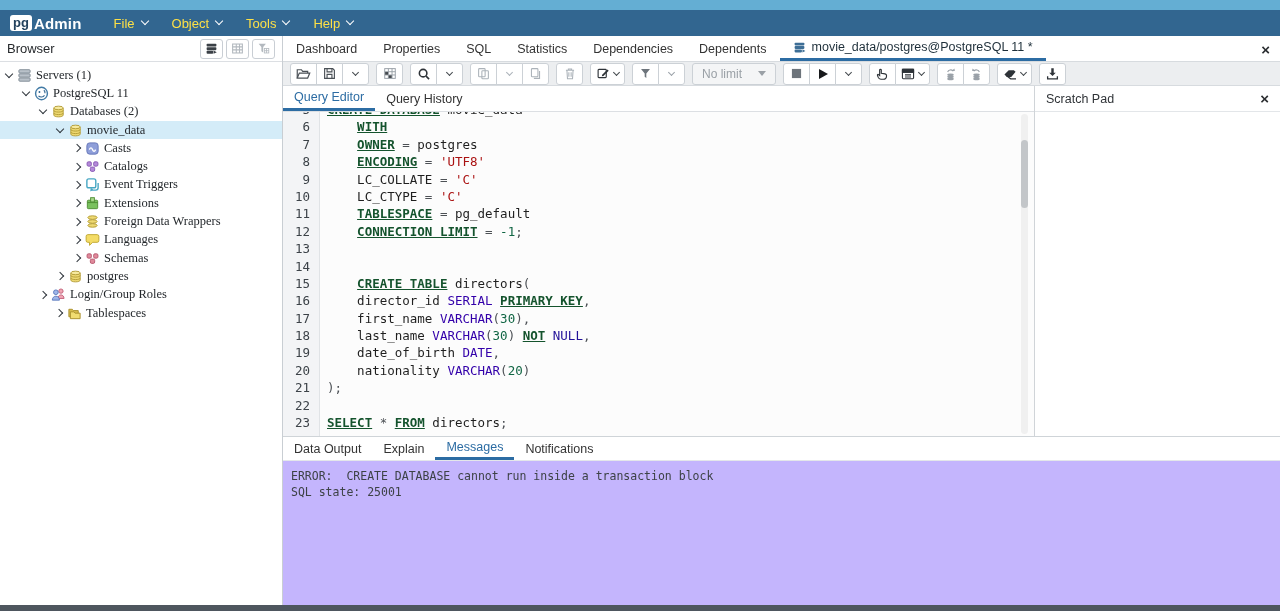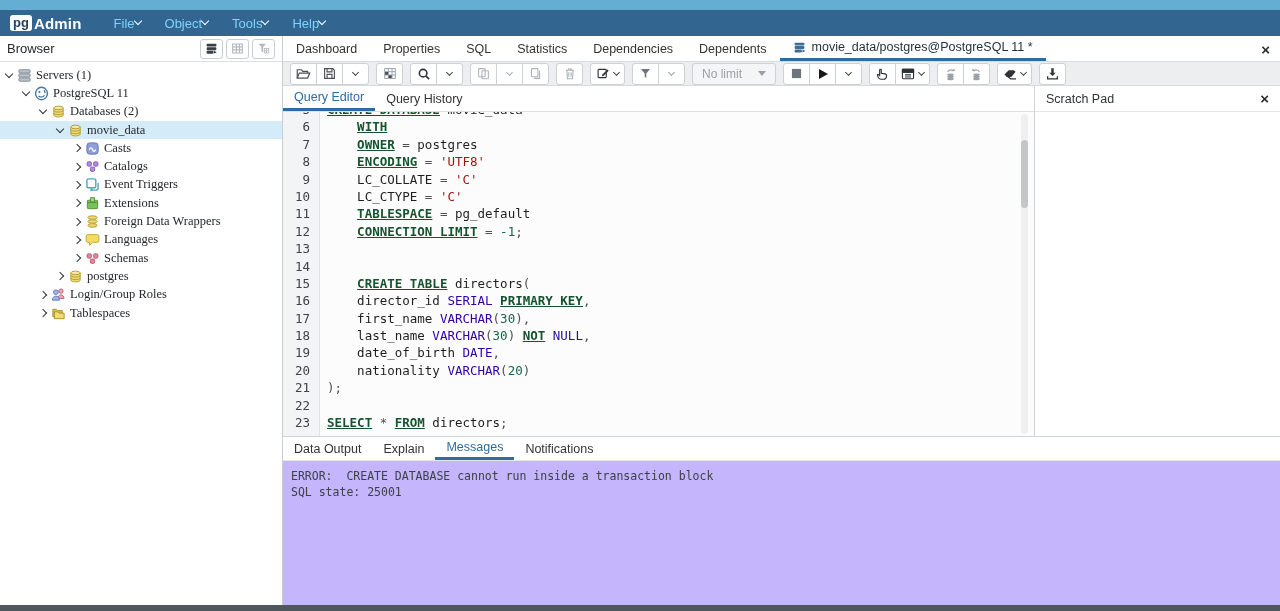--- a/index.html
+++ b/index.html
@@ -7,21 +7,21 @@
   body { font-family:"Liberation Sans", sans-serif; background:#fff; position:relative; font-size:13px; color:#222; }
 
   
   .top-strip { height:10px; background:#64aed3; }
 
   
   .app-header { height:26px; background:#326690; display:flex; align-items:center; padding:0 10px; }
   .logo { display:flex; align-items:center; margin-right:20px; cursor:default; }
   .logo-pg { background:#fff; color:#23425d; font-weight:bold; font-size:13px; padding:0 3px; border-radius:3px; line-height:16px; }
   .logo-admin { color:#fff; font-weight:bold; font-size:15px; margin-left:2px; letter-spacing:.2px; }
-  .menu-item { color:#7dd3fc; font-size:13px; padding:0 12px; height:26px; display:flex; align-items:center; cursor:pointer; }
+  .menu-item { color:#fde047; font-size:13px; padding:0 12px; height:26px; display:flex; align-items:center; gap:7px; cursor:pointer; }
   .chev-w { width:6px; height:6px; border-right:1.6px solid #fff; border-bottom:1.6px solid #fff; transform:rotate(45deg); margin-top:-4px; }
 
   .main { display:flex; height:575px; }
 
   
   .sidebar { width:283px; min-width:283px; border-right:1px solid #c9ced3; background:#fff; display:flex; flex-direction:column; }
   .sidebar-header { height:26px; display:flex; align-items:center; padding:0 7px; border-bottom:1px solid #dcdfe3; }
   .sidebar-title { font-size:13px; color:#26292c; flex:1; }
   .icon-btn { width:23px; height:20px; border:1px solid #c9ced4; border-radius:3px; background:#fff; display:flex; align-items:center; justify-content:center; margin-left:3px; cursor:pointer; }
   .tree { padding-top:4px; font-size:12.5px; color:#24282c; flex:1; overflow:hidden; }
@@ -291,21 +291,21 @@
           <span class="tree-icon">
             <svg viewBox="0 0 16 16">
               <circle cx="10.6" cy="4.4" r="2.3" fill="#f0a6b4" stroke="#c2607a"></circle>
               <path d="M7.4 12.2c0-2.3 1.5-3.8 3.2-3.8s3.3 1.5 3.3 3.8z" fill="#f0a6b4" stroke="#c2607a"></path>
               <circle cx="5.2" cy="5.6" r="2.5" fill="#9fb6e8" stroke="#5b79bd"></circle>
               <path d="M1.4 14c0-2.5 1.7-4.2 3.8-4.2S9 11.5 9 14z" fill="#9fb6e8" stroke="#5b79bd"></path>
             </svg>
           </span>
           <span>Login/Group Roles</span>
         </div>
-        <div class="tree-row" style="padding-left: 40px;">
+        <div class="tree-row" style="padding-left: 56px;">
           <span class="tree-chev collapsed"></span>
           <span class="tree-icon">
             <svg viewBox="0 0 16 16">
               <path d="M2 3.5h3.6L7 4.9h5v6.6H2z" fill="#d9bd4e" stroke="#a98f2c"></path>
               <path d="M3.6 6.2h3.6L8.6 7.6h5.4v5.9H3.6z" fill="#f1dc71" stroke="#a98f2c"></path>
             </svg>
           </span>
           <span>Tablespaces</span>
         </div>
       </div>

